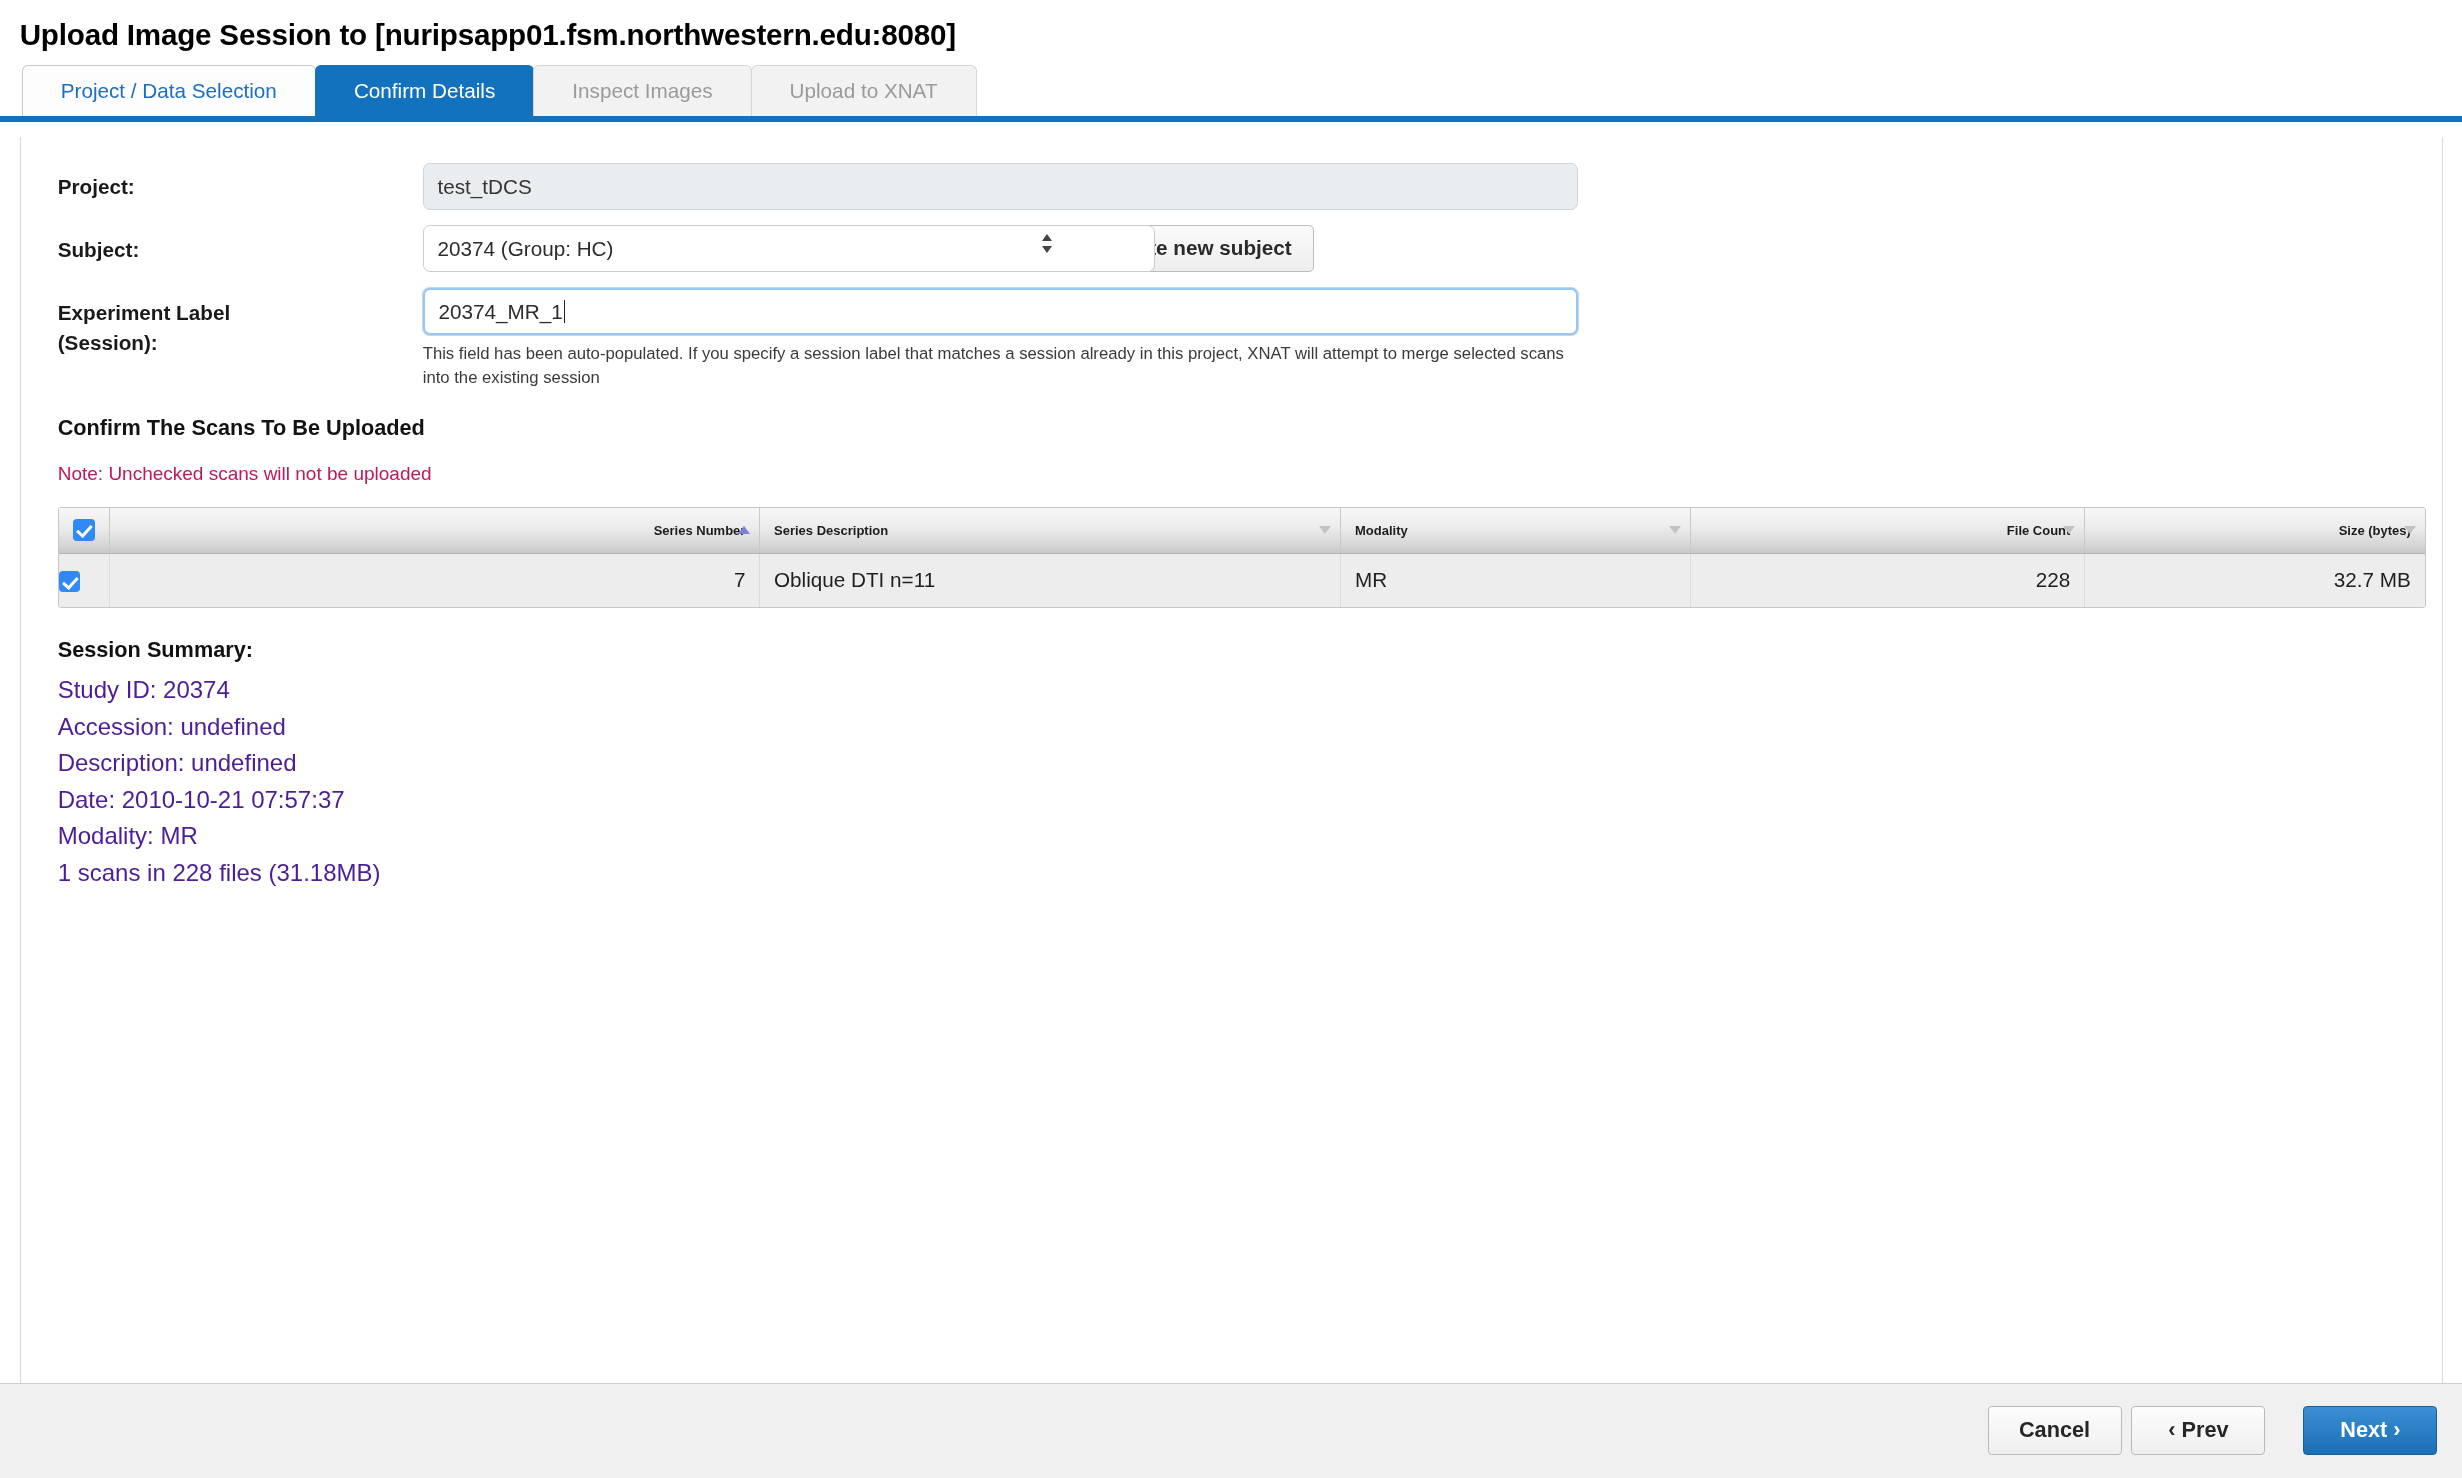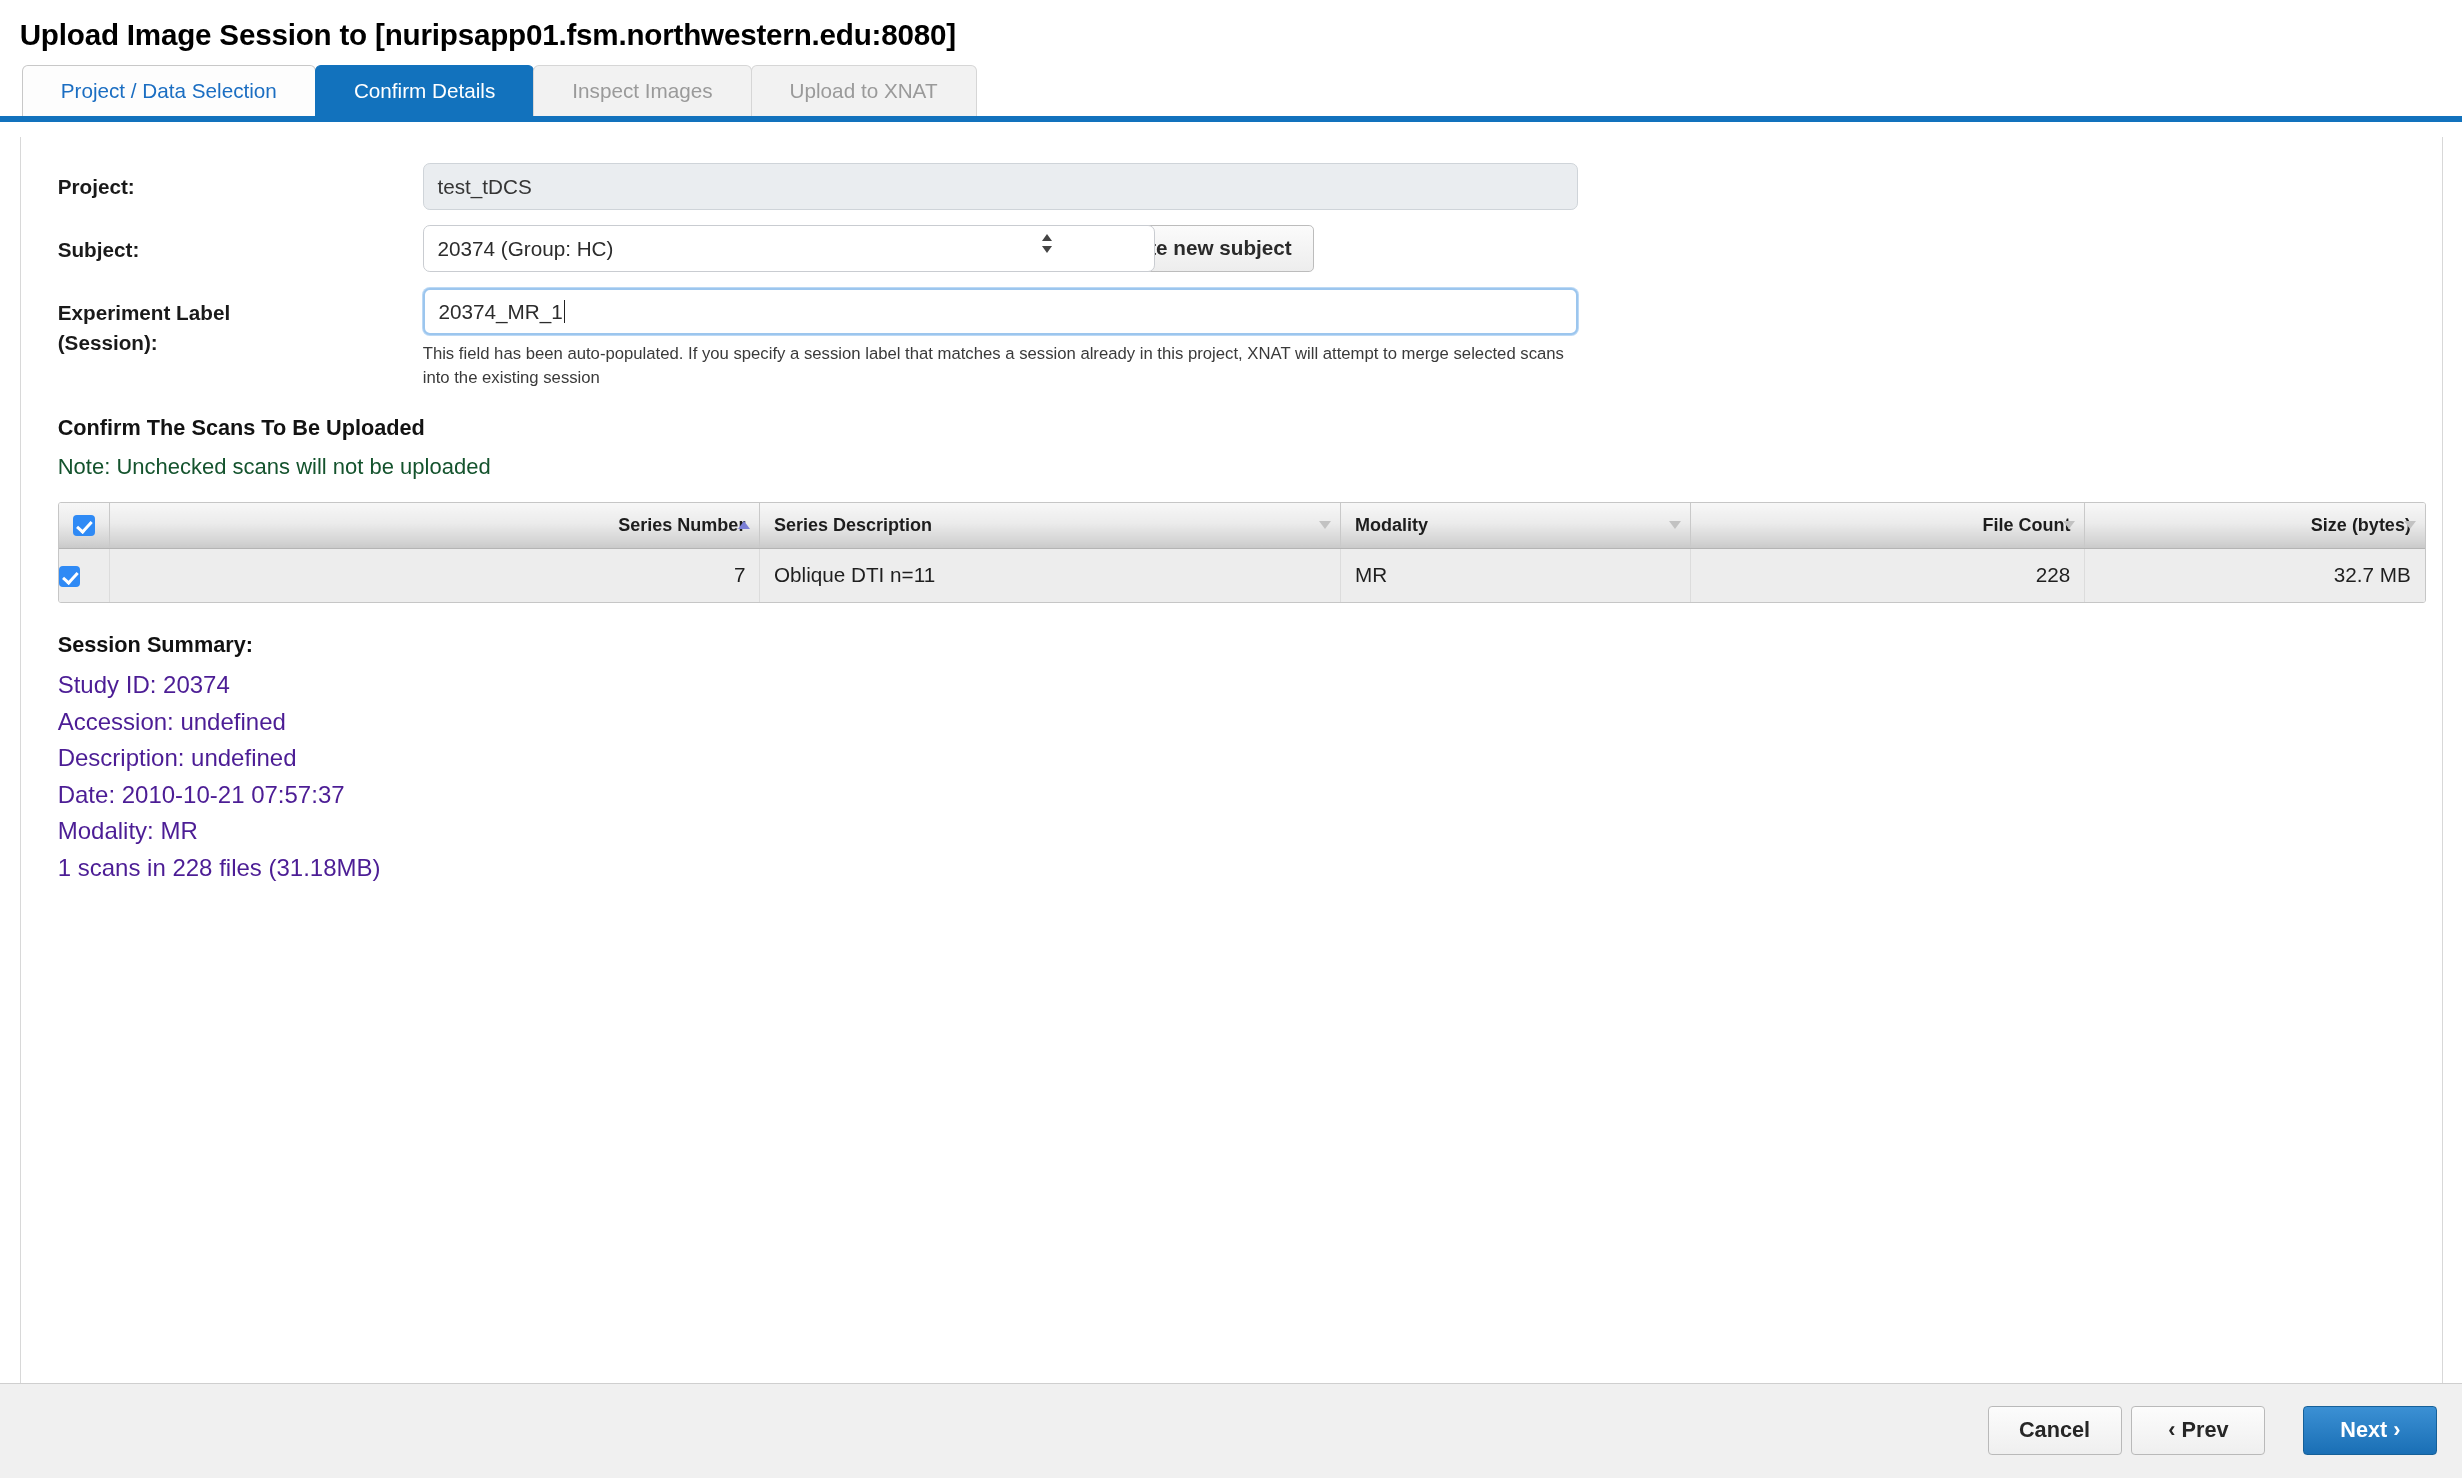--- a/index.html
+++ b/index.html
@@ -206,23 +206,23 @@
     padding-left: 37px;
     margin-top: 25.6px;
   }
   .section h2 {
     margin: 0;
     font-size: 21.7px;
     font-weight: bold;
     color: #131313;
   }
   .section .note {
-    margin-top: 13px;
-    font-size: 22px;
-    color: #14532d;
+    margin-top: 22px;
+    font-size: 19px;
+    color: #be185d;
   }
 
   
   .tablewrap {
     margin: 21.7px 0 0 37px;
     width: 2368px;
     border: 1px solid #c6c6c6;
     border-radius: 3px;
     overflow: hidden;
     box-sizing: border-box;
@@ -230,21 +230,21 @@
   table.scans {
     border-collapse: collapse;
     width: 100%;
     table-layout: fixed;
   }
   table.scans th {
     background: linear-gradient(#f7f7f7 0%, #ebebeb 45%, #d4d4d4 85%, #c9c9c9 100%);
     border-right: 1px solid #c9c9c9;
     border-bottom: 1px solid #b4b4b4;
     height: 45px;
-    font-size: 18px;
+    font-size: 13px;
     font-weight: bold;
     color: #1d1d1d;
     padding: 0 13.8px;
     position: relative;
     white-space: nowrap;
     user-select: none;
     cursor: pointer;
   }
   table.scans th.cbcol { width: 51px; padding: 0; cursor: default; }
   table.scans td {

